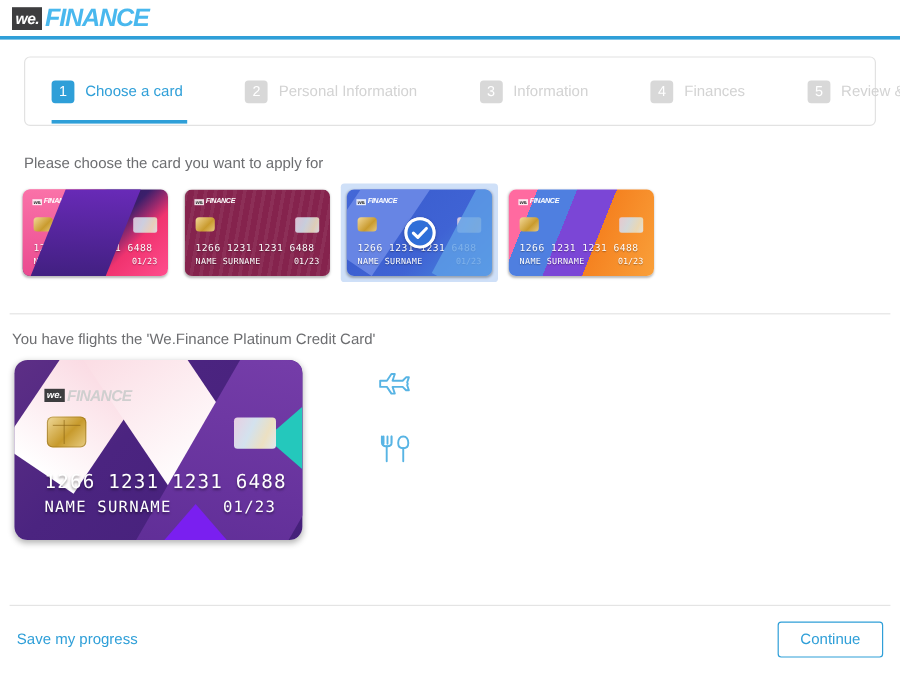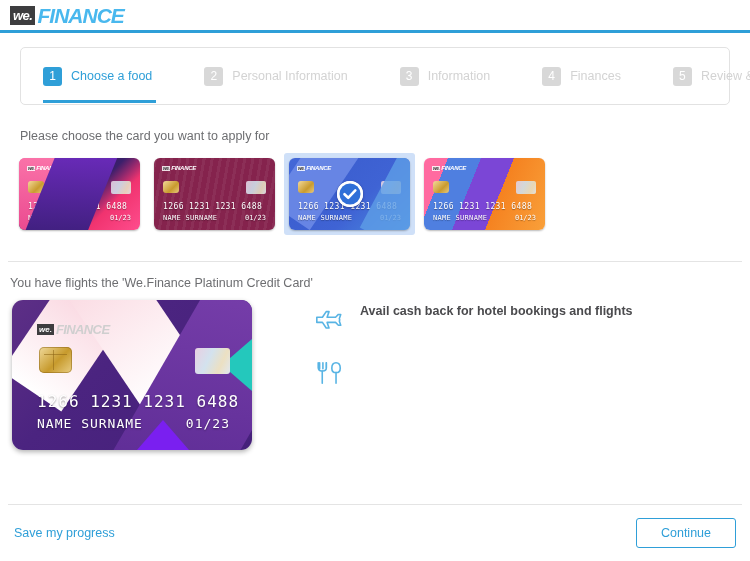--- a/index.html
+++ b/index.html
@@ -163,42 +163,42 @@
   .benefit-icon { width:46px; flex:none; color:#58b4e4; padding-top:2px; }
   .benefit-title { font-size:12.5px; font-weight:bold; color:#4a4a4d; margin-bottom:6px; }
   .benefit-body { font-size:11.5px; color:#6d6e71; line-height:1.32; max-width:315px; }
 
   
   .footer-divider { position:absolute; left:8px; right:8px; bottom:56px; height:1px; background:#e4e4e4; }
   .footer { position:absolute; left:0; right:0; bottom:0; height:56px;
       display:flex; align-items:center; justify-content:space-between; padding:0 14px; }
   .save-link { font-size:12.5px; color:#2f9fd8; text-decoration:none; cursor:pointer; }
   .continue-btn {
-    width:100px; height:30px; border:1px solid #2f9fd8; border-radius:3px;
+    width:88px; height:30px; border:1px solid #2f9fd8; border-radius:3px;
     background:#ffffff; color:#2f9fd8; font-size:12.5px;
     font-family:"Liberation Sans", sans-serif; cursor:pointer;
     display:flex; align-items:center; justify-content:center;
   }
 </style>
 </head>
 <body>
 
 <div class="header">
   <div class="logo">
     <span class="logo-we">we.</span>
     <span class="logo-fin">FINANCE</span>
   </div>
 </div>
 <div class="header-rule"></div>
 
 <div class="stepper-wrap">
 
   <div class="step active">
     <span class="step-badge">1</span>
-    <span class="step-label">Choose a food</span>
+    <span class="step-label">Choose a card</span>
     <span class="step-underline"></span>
   </div>
 
   <div class="step">
     <span class="step-badge">2</span>
     <span class="step-label">Personal Information</span>
   </div>
 
   <div class="step">
     <span class="step-badge">3</span>
@@ -311,21 +311,20 @@
 
   <div class="benefits">
 
     <div class="benefit">
       <span class="benefit-icon">
         <svg width="30" height="30" viewBox="0 0 32 32" fill="none" stroke="#58b4e4" stroke-width="1.7" stroke-linejoin="round" stroke-linecap="round">
           <path d="M3 12 L9 12 L13 6 L16 6 L14 12 L23 12 L26 9 L28.5 9 L27 13.5 C27.6 14.3 27.6 15.3 27 16 L28.5 20.5 L26 20.5 L23 17.5 L14 17.5 L16 23.5 L13 23.5 L9 17.5 L3 17.5 Z"></path>
         </svg>
       </span>
       <div>
-        <div class="benefit-title">Avail cash back for hotel bookings and flights</div>
       </div>
     </div>
 
     <div class="benefit">
       <span class="benefit-icon">
         <svg width="30" height="30" viewBox="0 0 32 32" fill="none" stroke="#58b4e4" stroke-width="1.7" stroke-linecap="round" stroke-linejoin="round">
           <path d="M6 5 L6 11.5 M9.5 5 L9.5 11.5 M13 5 L13 11.5 M4.5 5 L4.5 10.5 C4.5 12.6 6 13.8 8 13.8 L9.5 13.8 C11.6 13.8 13.2 12.6 13.2 10.5 L13.2 5"></path>
           <path d="M8.8 13.8 L8.8 27"></path>
           <path d="M23.5 5 C20.6 5 19 7.7 19 10.8 C19 13.5 20.6 15.5 23.5 15.5 C26.4 15.5 28 13.5 28 10.8 C28 7.7 26.4 5 23.5 5 Z"></path>
           <path d="M23.5 15.5 L23.5 27"></path>

